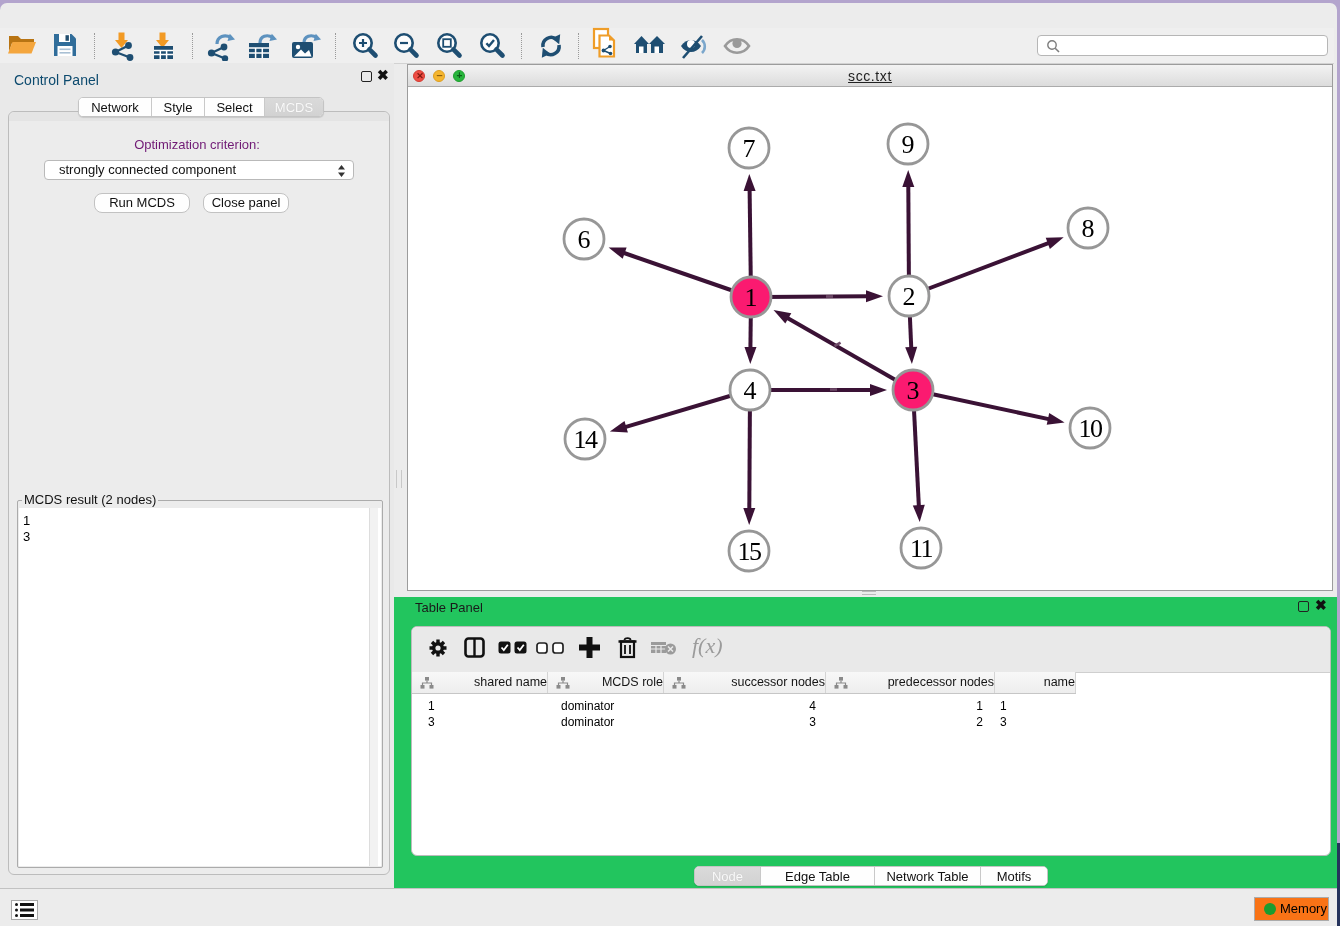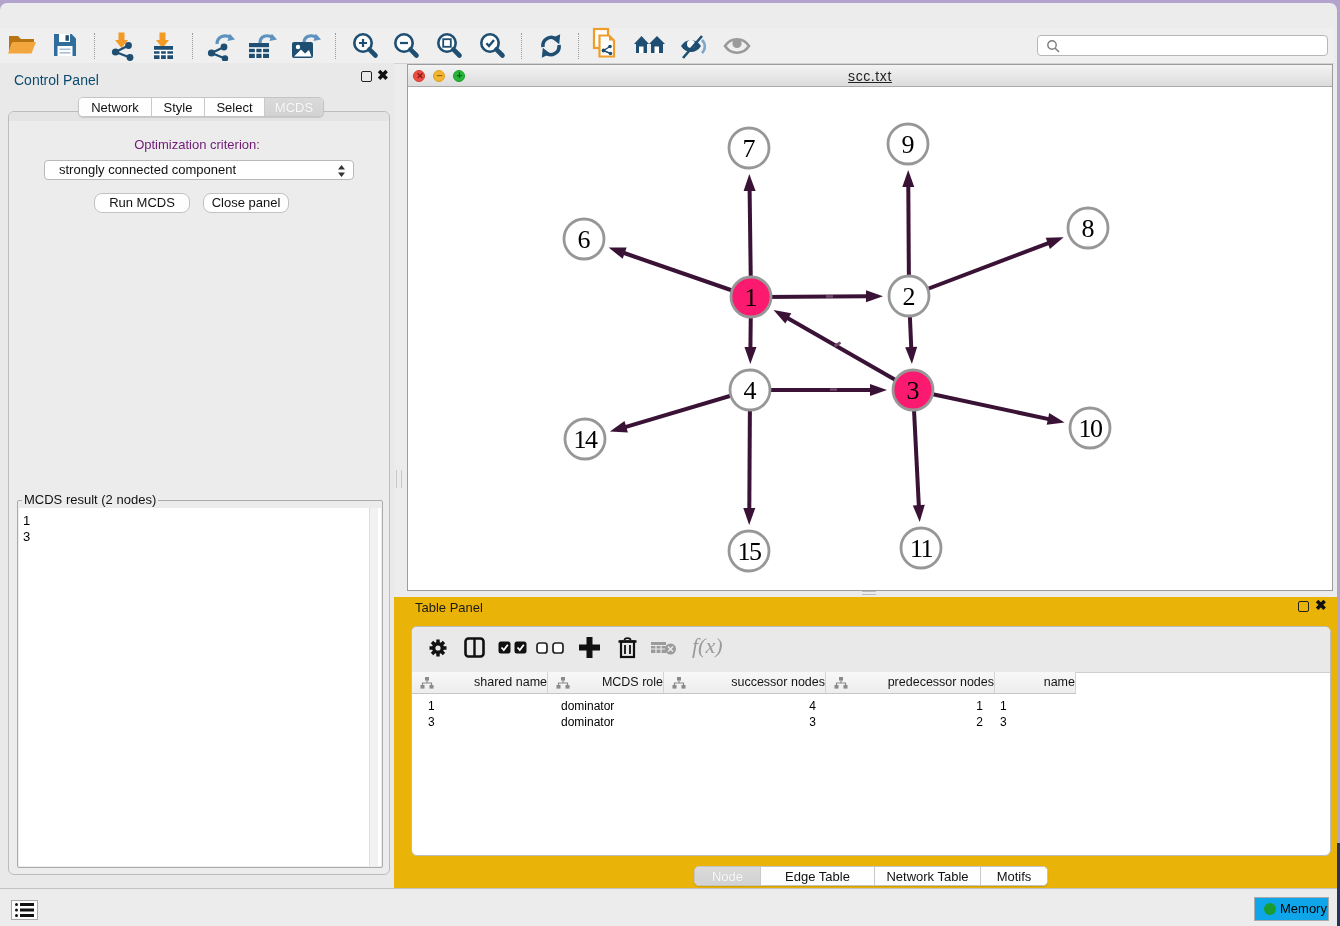--- a/index.html
+++ b/index.html
@@ -37,33 +37,33 @@
 #gb-text { position:absolute; left:4px; top:5px; font-size:13px; color:#000; line-height:16px; }
 
 
 #sccwin { position:absolute; left:407px; top:61px; width:926px; height:527px; border:1px solid #9c9c9c; background:#fff; }
 #scc-title { position:absolute; left:0; top:0; width:100%; height:22px; background:linear-gradient(#f3f3f3,#dcdcdc); border-bottom:1px solid #ababab; }
 #scc-title .t { position:absolute; width:100%; top:3px; text-align:center; font-size:14px; color:#222; letter-spacing:0.6px;text-decoration:underline; }
 .tl { position:absolute; top:5px; width:12px; height:12px; border-radius:50%; }
 #graph-svg { position:absolute; left:0; top:22px; }
 
 
-#tablepanel { position:absolute; left:394px; top:594px; width:943px; height:291px; background:#eab308; }
+#tablepanel { position:absolute; left:394px; top:594px; width:943px; height:291px; background:#22c55e; }
 #tp-h { position:absolute; left:21px; top:3px; font-size:13px; color:#1a1a1a; }
 #tp-box { position:absolute; left:17px; top:29px; width:920px; height:230px; border:1px solid #bcbcbc; border-radius:6px; background:#fff; overflow:hidden; }
 #tp-toolbar { position:absolute; left:0; top:0; width:100%; height:46px; background:#e9e9e9; border-bottom:1px solid #cfcfcf; }
 #tp-tabs { left:300px; top:269px; }
 .hrow { position:absolute; left:0; top:45px; height:22px; background:linear-gradient(#f8f8f8,#ededed); border-bottom:1px solid #c6c6c6; display:flex; }
 .hcell { font-size:12.5px; color:#151515; text-align:right; line-height:21px; border-right:1px solid #d4d4d4; position:relative; }
 .drow { position:absolute; font-size:12px; color:#000; }
 
 
 #statusbar { position:absolute; left:0; top:885px; width:1337px; height:38px; background:#ececec; border-top:1px solid #c2c2c2; }
 #listbtn { position:absolute; left:11px; top:11px; width:27px; height:20px; background:#fdfdfd; border:1px solid #a8a8a8; }
-#membtn { position:absolute; left:1254px; top:8px; width:75px; height:24px; background:#0ea5e9; border:1px solid #ababab; font-size:13px; color:#000; }
+#membtn { position:absolute; left:1254px; top:8px; width:75px; height:24px; background:#f97316; border:1px solid #ababab; font-size:13px; color:#000; }
 </style></head>
 <body>
 <div class="abs" style="left:1336px;top:843px;width:4px;height:83px;background:#26335c;"></div>
 <div id="win">
 
   <div id="toolbar">
       <svg class="ticon" style="left:6px;" width="32" height="28" viewBox="0 0 32 28">
  <polygon points="3,5 12,5 15,8 28,8 28,12 6,12 3,21" fill="#b87413"></polygon>
  <polygon points="6.5,11 30,11 25.5,22.5 2,22.5" fill="#f4a63e"></polygon>
 </svg>

